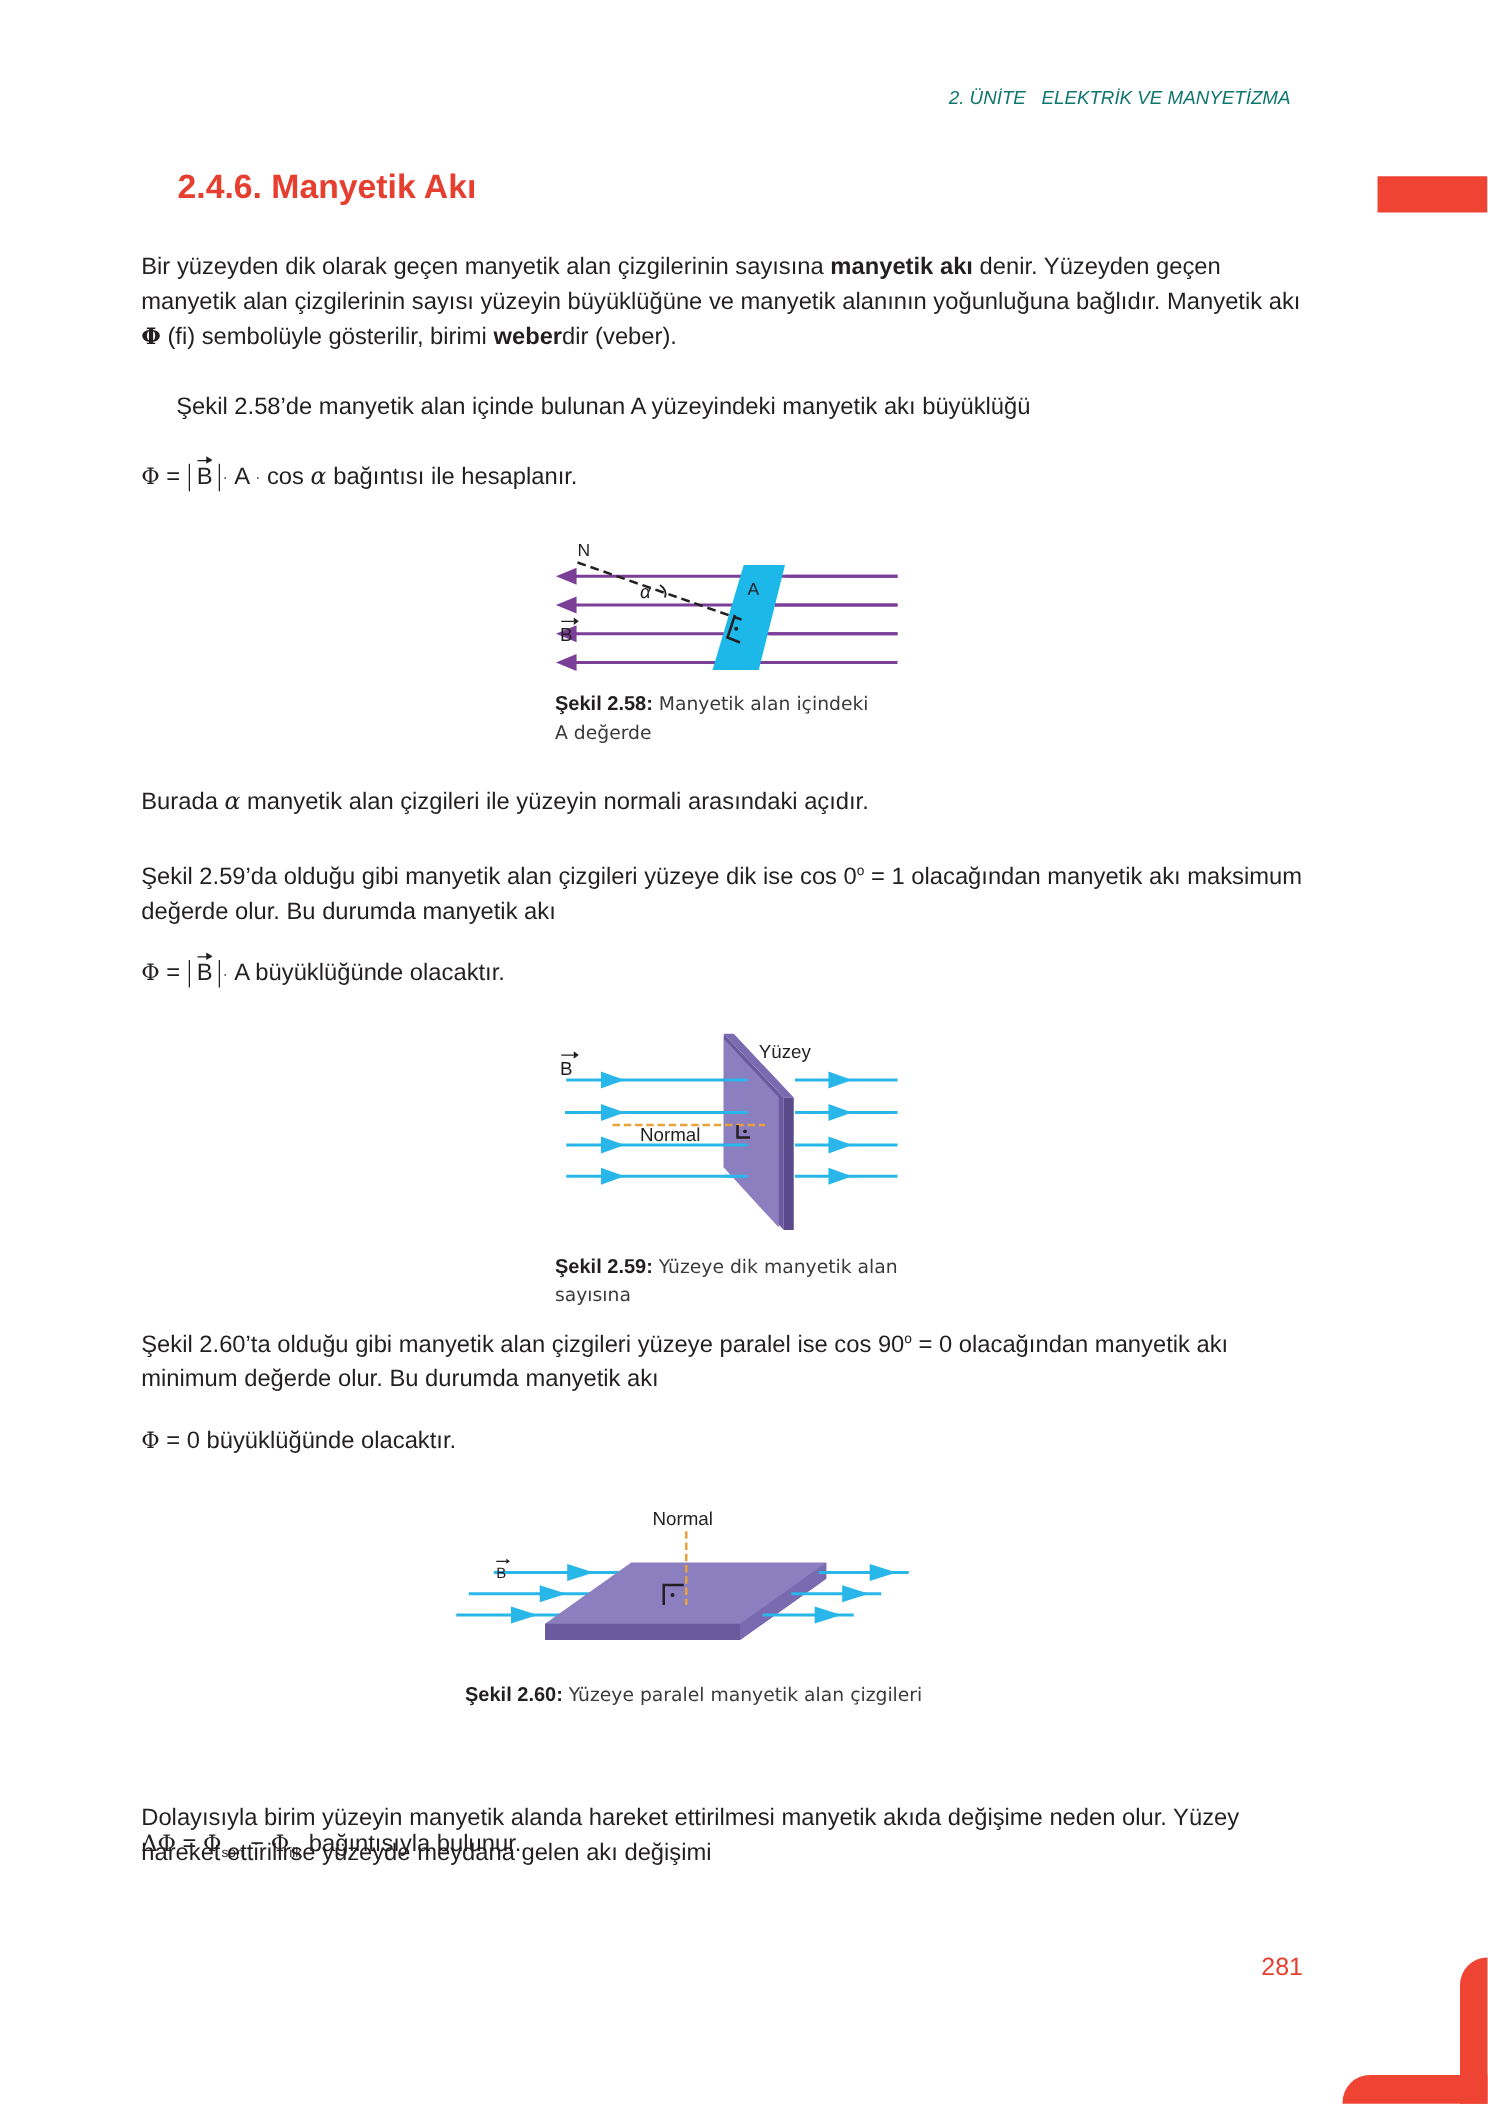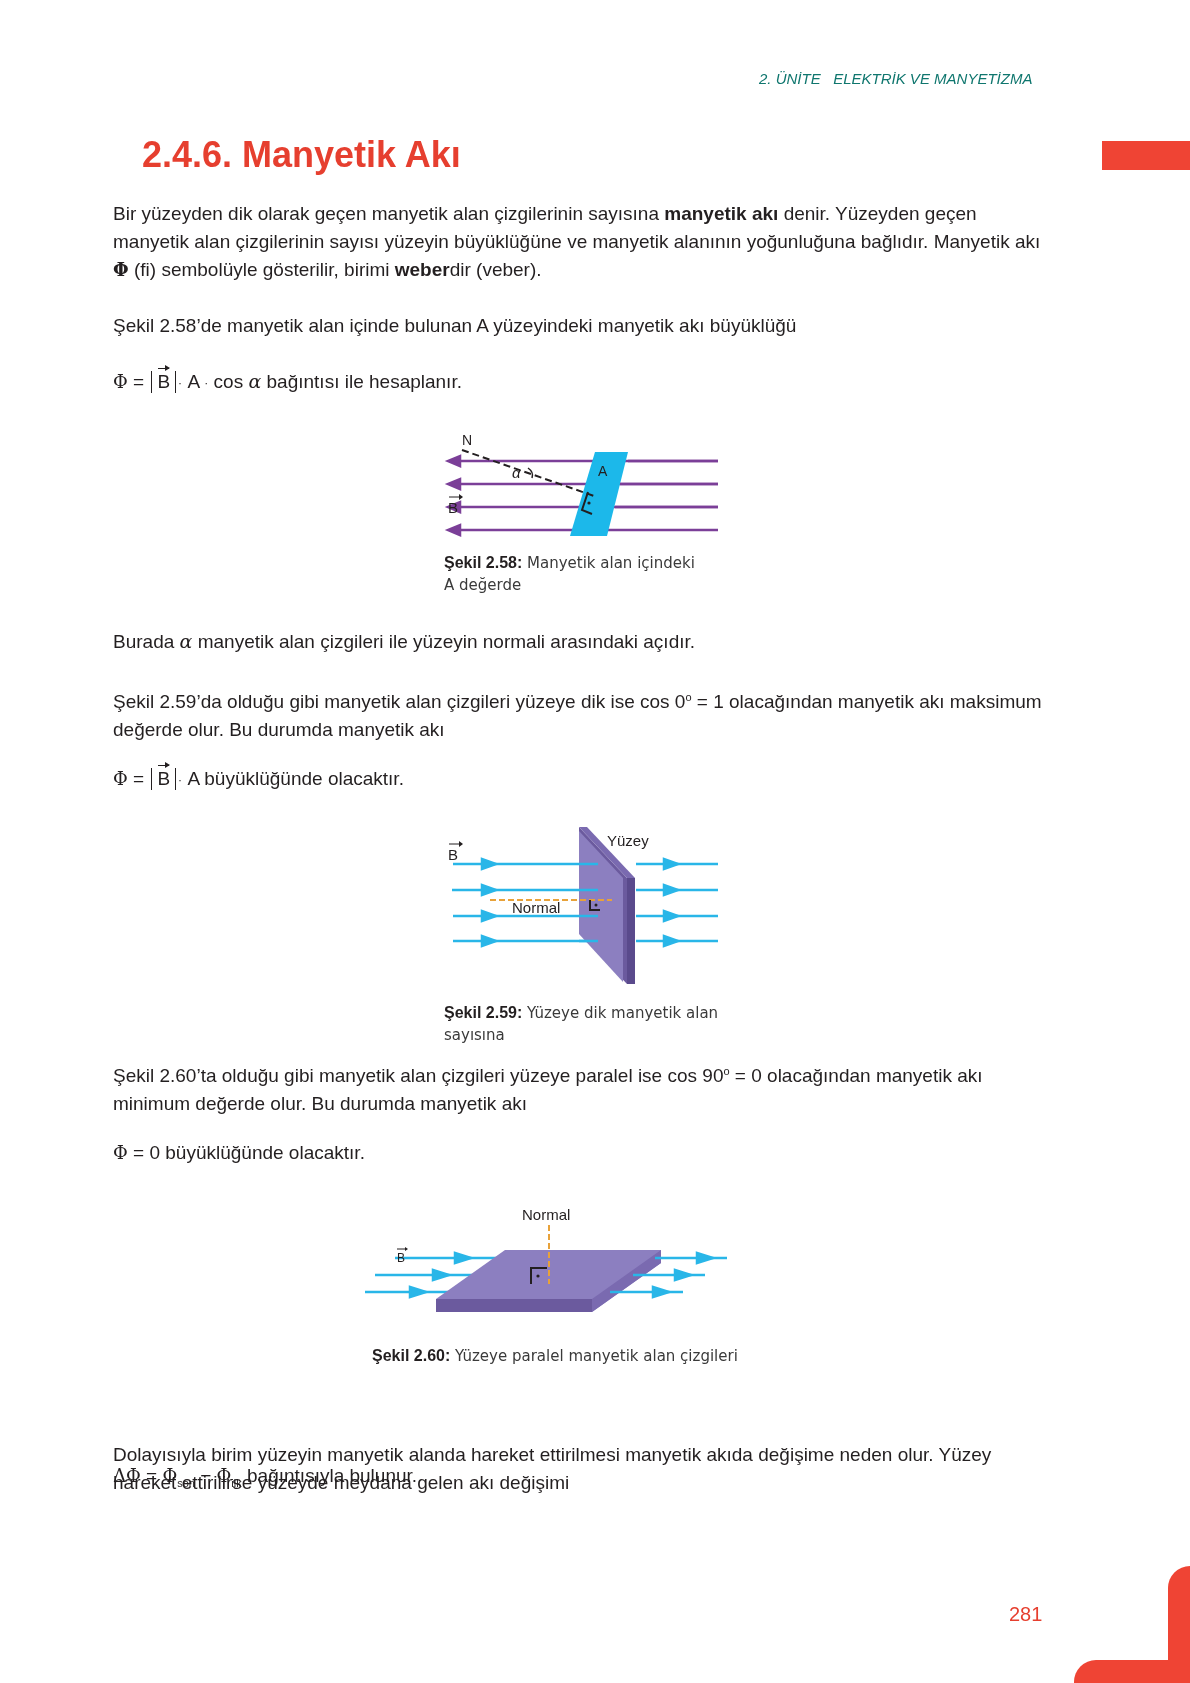--- a/index.html
+++ b/index.html
@@ -9,21 +9,21 @@
     font-family: "Liberation Sans", sans-serif;
     color: #231f20;
   }
   .running-head {
     position: absolute; top: 70px; left: 759px;
     font-size: 15px; font-style: italic; color: #0f766e; white-space: pre;
   }
   .side-tab { position: absolute; top: 141px; left: 1102px; width: 88px; height: 29px; background: #ef4434; }
   .section-title {
     position: absolute; top: 134px; left: 142px;
-    font-size: 36px; font-weight: bold; color: #e63f2f; margin: 0;
+    font-size: 27px; font-weight: bold; color: #e63f2f; margin: 0;
   }
   .para {
     position: absolute; left: 113px; width: 940px;
     font-size: 19px; line-height: 28px; margin: 0;
   }
   .para b { font-weight: bold; }
   .formula { position: absolute; left: 113px; font-size: 19px; line-height: 28px; white-space: nowrap; }
   .phi { font-family: "DejaVu Serif", serif; font-size: 18px; }
   .alpha { font-family: "DejaVu Serif", serif; font-style: italic; }
   .absB {
@@ -40,38 +40,38 @@
   }
   .dot { font-size: 12px; vertical-align: middle; }
   .sup { font-size: 11px; vertical-align: super; }
   .sub { font-size: 11px; vertical-align: sub; }
   .figure { position: absolute; }
   .caption {
     position: absolute; font-family: "DejaVu Sans", sans-serif; font-size: 15px; line-height: 22px; color: #231f20;
   }
   .caption b { font-family: "Liberation Sans", sans-serif; font-weight: bold; font-size: 16px; margin-top: 32px; }
   .cap-text { color: #3a3a3a; }
-  .page-number { position: absolute; top: 1603px; left: 1009px; font-size: 20px; color: #e63f2f; }
+  .page-number { position: absolute; top: 1563px; left: 1009px; font-size: 20px; color: #e63f2f; }
   .corner-v { position: absolute; left: 1168px; top: 1566px; width: 30px; height: 130px; background: #ef4434; border-radius: 22px 0 0 0; }
   .corner-h { position: absolute; left: 1074px; top: 1660px; width: 130px; height: 30px; background: #ef4434; border-radius: 22px 0 0 0; }
   svg text { font-family: "Liberation Sans", sans-serif; }
 </style>
 </head>
 <body>
 
 <div class="running-head">2. ÜNİTE   ELEKTRİK VE MANYETİZMA</div>
 <div class="side-tab"></div>
 
 <h1 class="section-title">2.4.6. Manyetik Akı</h1>
 
 <p class="para" style="top:200px;">
   <span>Bir yüzeyden dik olarak geçen manyetik alan çizgilerinin sayısına </span><b>manyetik akı</b><span> denir. Yüzeyden geçen manyetik alan çizgilerinin sayısı yüzeyin büyüklüğüne ve manyetik alanının yoğunluğuna bağlıdır. Manyetik akı </span><b class="phi">Φ</b><span> (fi) sembolüyle gösterilir, birimi </span><b>weber</b><span>dir (veber).</span>
 </p>
 
-<p class="para" style="top:312px;">Şekil 2.58’de manyetik alan içinde bulunan A yüzeyindeki manyetik akı büyüklüğü</p>
+<p class="para" style="top:312px;margin-left:28px;">Şekil 2.58’de manyetik alan içinde bulunan A yüzeyindeki manyetik akı büyüklüğü</p>
 
 <div class="formula" style="top:367px;">
   <span class="phi">Φ</span><span> = </span><span class="absB"><span class="vec">B</span></span><span class="dot">·</span><span> A </span><span class="dot">·</span><span> cos </span><span class="alpha">α</span><span> bağıntısı ile hesaplanır.</span>
 </div>
 
 <div class="figure" style="left:440px; top:428px; width:290px; height:112px;">
   <svg width="290" height="112" viewBox="0 0 290 112">
     <g stroke="#7b3f98" stroke-width="2.5" fill="#7b3f98">
       <line x1="18" y1="33" x2="278" y2="33"></line>
         <polygon points="20,28 20,38 8,33"></polygon>

